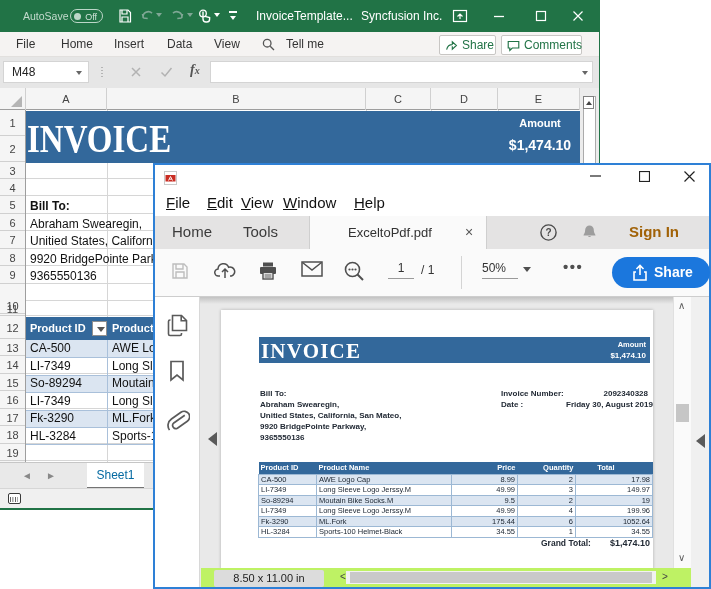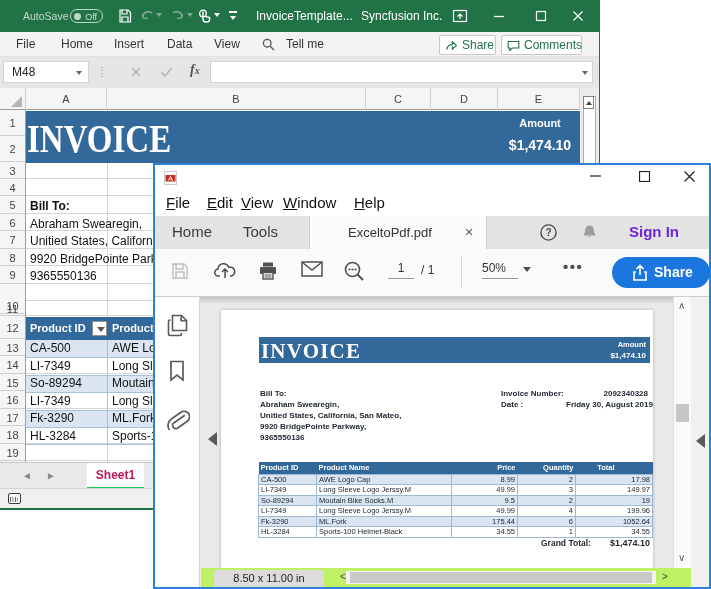--- a/index.html
+++ b/index.html
@@ -44,21 +44,21 @@
 #banner .big { position:absolute; left:1px; top:6px; font-family:"Liberation Serif", serif; font-weight:bold; font-size:33px; letter-spacing:0px; transform:scaleY(1.22); transform-origin:left top; }
 #banner .amt { position:absolute; left:472px; top:6px; width:84px; text-align:center; font-size:11px; font-weight:bold; }
 #banner .amv { position:absolute; left:472px; top:26px; width:84px; text-align:center; font-size:14px; font-weight:bold; }
 .cellt { position:absolute; left:30px; font-size:12px; color:#111; white-space:nowrap; }
 #tblhdr12 { position:absolute; left:26px; top:317px; width:554px; height:23px; background:#33689b; color:#fff; font-size:11px; font-weight:bold; }
 #filtbtn { position:absolute; left:66px; top:4px; width:15px; height:15px; background:#fff; border:1px solid #909090; }
 #filtbtn:after { content:""; position:absolute; left:3.5px; top:5px; width:0; height:0; border-left:4px solid transparent; border-right:4px solid transparent; border-top:5px solid #555; }
 .band { position:absolute; left:26px; width:554px; background:#dbe5f1; }
 
 #shtabs { position:absolute; left:0; top:462px; width:584px; height:26px; background:#e9e9e9; border-top:1px solid #c6c6c6; }
-#sheet1 { position:absolute; left:87px; top:0; width:57px; height:26px; background:#fff; border-bottom:2px solid #22c55e; color:#be185d; font-weight:bold; font-size:12px; text-align:center; line-height:24px; }
+#sheet1 { position:absolute; left:87px; top:0; width:57px; height:26px; background:#fff; border-bottom:2px solid #737373; color:#0369a1; font-weight:normal; font-size:12px; text-align:center; line-height:24px; }
 .tnav { position:absolute; top:7px; font-size:10px; color:#888; }
 #xl-status { position:absolute; left:0; top:488px; width:600px; height:20px; background:#f0f0f0; border-top:1px solid #d6d6d6; }
 #macicon { position:absolute; left:8px; top:4px; width:13px; height:11px; border:1.5px solid #3a3a3a; border-radius:2px; background:#fff; }
 #macicon:after { content:""; position:absolute; left:1px; top:3px; width:8px; height:5px; background:linear-gradient(90deg,#555 1px,transparent 1px); background-size:2.5px 100%; }
 #xl-sbarea { position:absolute; left:580px; top:88px; width:19px; height:374px; background:#ececec; }
 #xl-vsb { position:absolute; left:583px; top:96px; width:13px; height:366px; background:#fff; border:1px solid #ababab; }
 #xl-vsb .up { position:absolute; left:-1px; top:-1px; width:11px; height:13px; background:#fff; border:1px solid #808080; }
 #xl-vsb .up:after { content:""; position:absolute; left:2px; top:4px; width:0; height:0; border-left:3.5px solid transparent; border-right:3.5px solid transparent; border-bottom:4.5px solid #444; }
 svg { display:block; }
 
@@ -310,21 +310,21 @@
           <span class="x">×</span>
         </div>
     <svg style="position:absolute;left:385px;top:8px;" width="17" height="17" viewBox="0 0 17 17">
           <circle cx="8.5" cy="8.5" r="7.6" fill="none" stroke="#4a4a4a" stroke-width="1.4"></circle>
           <text x="8.5" y="12" text-anchor="middle" font-size="10" font-weight="bold" fill="#4a4a4a" font-family="Liberation Sans">?</text>
         </svg>
     <svg style="position:absolute;left:427px;top:8px;" width="15" height="16" viewBox="0 0 15 16">
           <path d="M7.5 1.5 a4.3 4.3 0 0 1 4.3 4.3 c0 3.5 1.7 4.6 1.7 5.7 H1.5 c0-1.1 1.7-2.2 1.7-5.7 A4.3 4.3 0 0 1 7.5 1.5z" fill="#9d9d9d"></path>
           <path d="M6 12 a1.6 1.6 0 0 0 3 0z" fill="#9d9d9d"></path>
         </svg>
-    <span style="position:absolute;left:474px;top:7px;font-size:15px;font-weight:bold;color:#6d28d9;">Sign In</span>
+    <span style="position:absolute;left:474px;top:7px;font-size:15px;font-weight:bold;color:#a16207;">Sign In</span>
   </div>
   <div id="pdf-tools">
     <svg class="ticon" style="left:15px;" width="20" height="20" viewBox="0 0 20 20">
           <path d="M3 3 h11 l3 3 v11 H3z M6 3 v5 h7 V3 M6 17 v-6 h8 v6" fill="none" stroke="#bdbdbd" stroke-width="1.4"></path>
         </svg>
     <svg class="ticon" style="left:59px;" width="22" height="20" viewBox="0 0 22 20">
           <path d="M6 15 H4.5 A3.5 3.5 0 0 1 4 8 a5.5 5.5 0 0 1 10.6-1.8 A4.5 4.5 0 0 1 17.5 15 H16" fill="none" stroke="#4f4f4f" stroke-width="1.5"></path>
           <path d="M11 17 V8 M8 11 l3-3 3 3" fill="none" stroke="#4f4f4f" stroke-width="1.5"></path>
         </svg>
     <svg class="ticon" style="left:103px;" width="20" height="20" viewBox="0 0 20 20">

